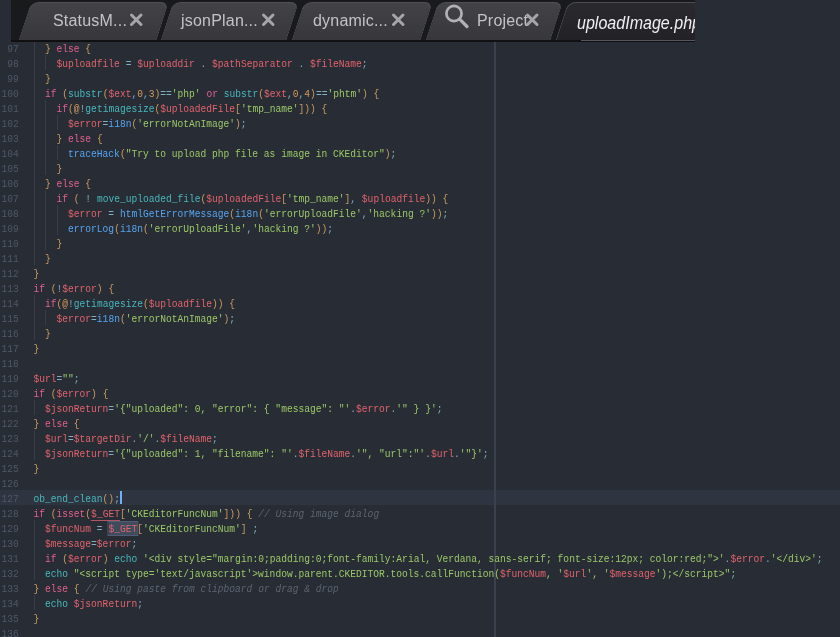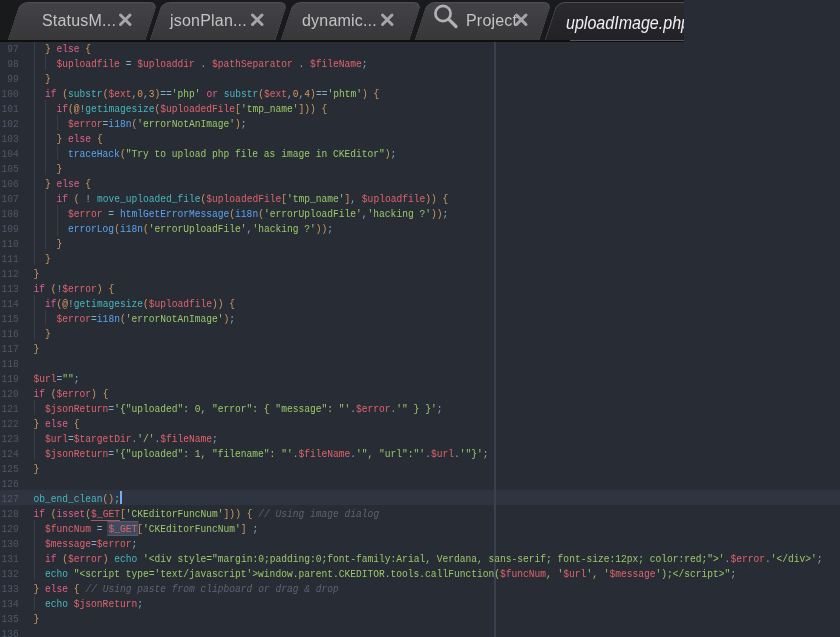--- a/index.html
+++ b/index.html
@@ -13,21 +13,21 @@
 .r{height:15px}
 .r i{display:inline-block;width:22.6px;margin-right:17.6px;text-align:right;font-style:normal;color:#4f5868}
 s{text-decoration:none}
 .k{color:#e2608c} .v{color:#e2636c} .b{color:#48b8bc} .f{color:#57a5f2}
 .s{color:#9bc968} .n{color:#d79a5f} .p{color:#c99a5e} .o{color:#80aebf}
 .c{color:#5d6470;font-style:italic}
 .u1{color:#e2636c;border-bottom:1px solid #b15560}
 .u2{color:#e2636c;background:#414b5e;box-shadow:0 0 0 1px #505c73}
 .cursor{position:absolute;left:120px;top:491px;width:2.2px;height:13px;background:#6fb0f8}
 
-#bar{position:absolute;left:0;top:0;width:684px;height:41.5px;overflow:hidden;-webkit-font-smoothing:antialiased}
+#bar{position:absolute;left:11px;top:0;width:684px;height:41.5px;overflow:hidden;-webkit-font-smoothing:antialiased}
 .tabbg{position:absolute;left:0;top:0;width:840px;height:41.5px;background:#191a1c}
 .tab{position:absolute;top:2px;height:39.5px;background:linear-gradient(#434347,#37373a);
   border:1px solid #4e4e53;border-bottom:none;border-radius:8px 8px 0 0;
   transform:skewX(-18deg);transform-origin:50% 0}
 .tab.act{background:linear-gradient(#2a2a2e,#222226);border-color:#4c4c52}
 .divider{position:absolute;left:0;top:40px;width:840px;height:1.5px;background:#101013}
 .divlight{position:absolute;left:570px;top:40px;width:178px;height:1.3px;background:#56565c}
 .lbl{position:absolute;left:0;top:0}
 </style></head><body>
 <svg width="0" height="0" style="position:absolute">

